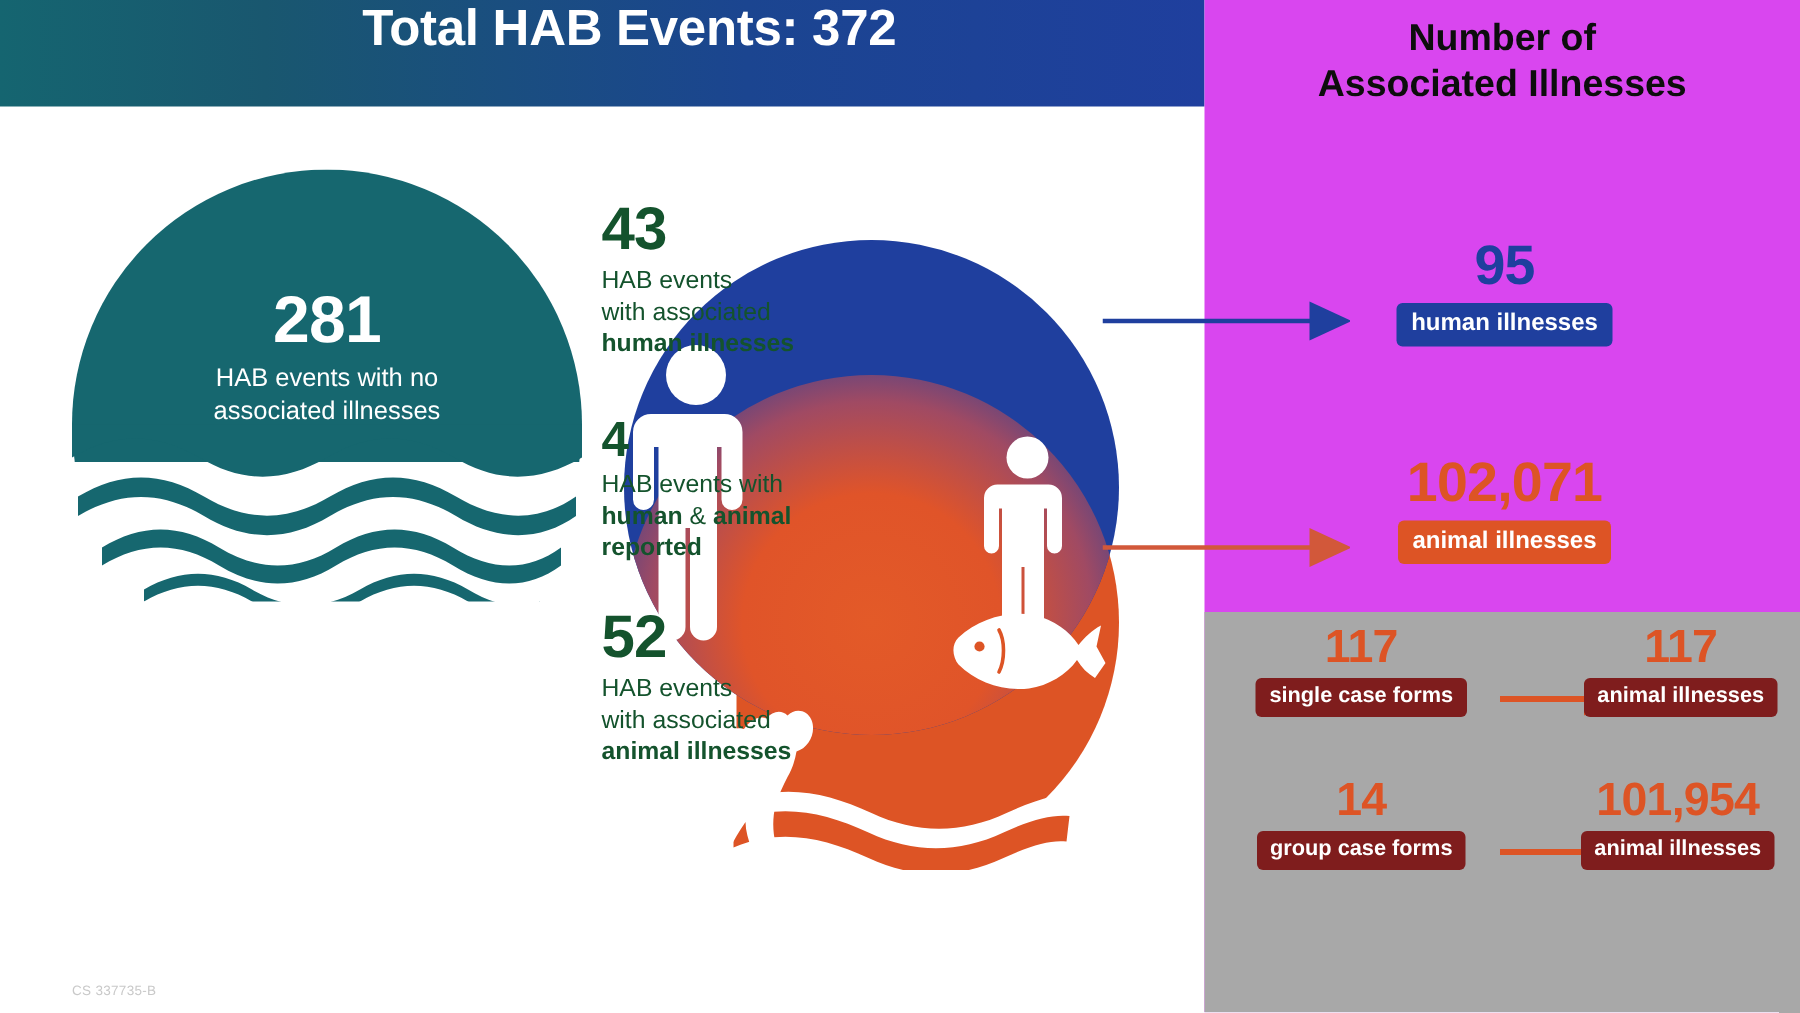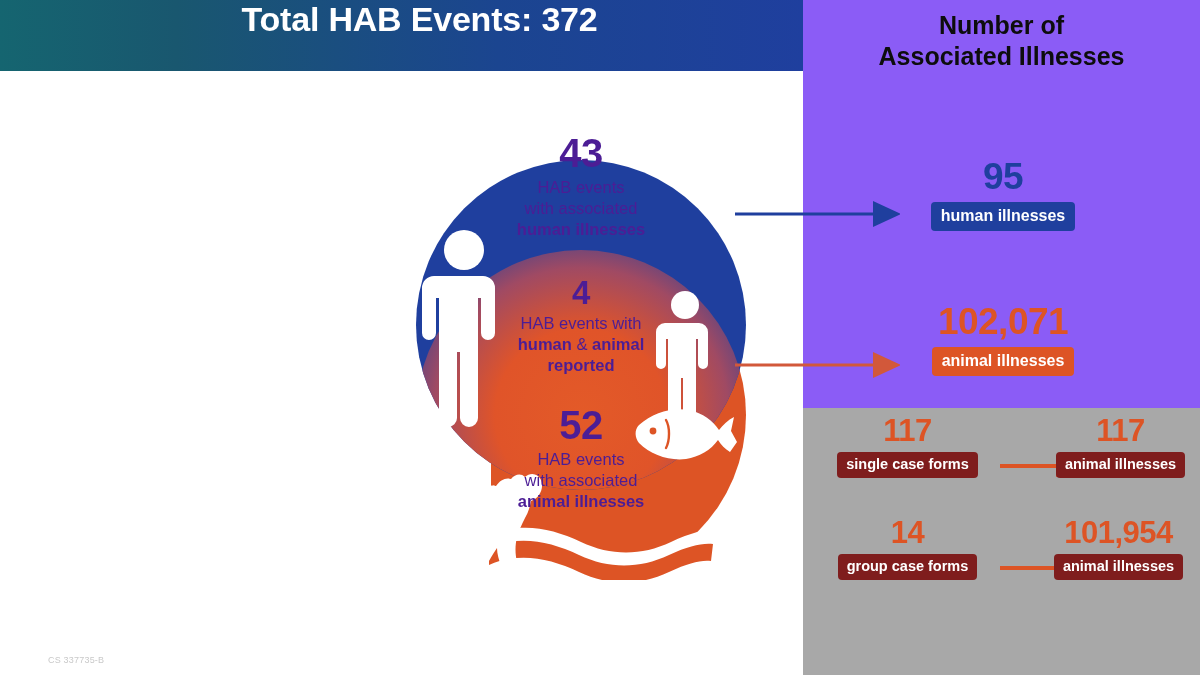--- a/index.html
+++ b/index.html
@@ -35,21 +35,21 @@
     font-weight: bold;
     letter-spacing: -0.2px;
     padding-left: 36px;
   }
 
   
   #right-panel {
     position: absolute;
     left: 803px; top: 0;
     width: 397px; height: 675px;
-    background: #8b5cf6;
+    background: #d946ef;
   }
   #right-panel-title {
     position: absolute;
     left: 0; right: 0; top: 10px;
     text-align: center;
     color: #0d0d0d;
     font-size: 25px;
     font-weight: bold;
     line-height: 1.22;
   }
@@ -90,22 +90,22 @@
   
   #venn {
     position: absolute;
     left: 401px; top: 80px;
     width: 360px; height: 500px;
   }
   #venn svg { display: block; }
 
   .venn-label {
     position: absolute;
-    text-align: center;
-    color: #4c1d95;
+    text-align: left;
+    color: #14532d;
     pointer-events: none;
     width: 100%;
   }
   #blue-label { top: 53px; }
   #overlap-label { top: 196px; }
   #orange-label { top: 325px; }
 
   .venn-number {
     font-size: 40px;
     font-weight: bold;
@@ -204,20 +204,55 @@
   </div>
 
   <div id="right-panel">
     <div id="right-panel-title">
       <div>Number of</div>
       <div>Associated Illnesses</div>
     </div>
   </div>
   <div id="gray-panel"></div>
 
+  <div id="teal-group">
+    <svg width="340" height="288" viewBox="0 0 340 288">
+      <defs>
+        <clipPath id="domeClip">
+          <rect x="0" y="0" width="340" height="195"></rect>
+        </clipPath>
+      </defs>
+
+      <circle cx="170" cy="170" r="170" fill="#16676f" clip-path="url(#domeClip)"></circle>
+
+      <path d="M0,192 C28,175 56,175 85,192 C113,209 141,209 170,192
+               C198,175 226,175 255,192 C283,209 311,209 340,192
+               L340,170 L0,170 Z" fill="#16676f"></path>
+
+      <path d="M4,218 C32,201 60,201 88,218 C116,235 144,235 172,218
+               C200,201 228,201 256,218 C284,235 312,235 336,218
+               L336,231 C312,248 284,248 256,231 C228,214 200,214 172,231
+               C144,248 116,248 88,231 C60,214 32,214 4,231 Z" fill="#16676f"></path>
+      <path d="M20,252 C46,236 72,236 98,252 C124,268 150,268 176,252
+               C202,236 228,236 254,252 C280,268 304,268 326,252
+               L326,264 C304,280 280,280 254,264 C228,248 202,248 176,264
+               C150,280 124,280 98,264 C72,248 46,248 20,264 Z" fill="#16676f"></path>
+      <path d="M48,280 C72,266 96,266 120,280 C144,294 168,294 192,280
+               C216,266 240,266 264,280 C284,292 300,293 312,288
+               L312,296 C300,301 284,300 264,288 C240,274 216,274 192,288
+               C168,302 144,302 120,288 C96,274 72,274 48,288 Z" fill="#16676f"></path>
+    </svg>
+    <div id="teal-label">
+      <div id="teal-number">281</div>
+      <div id="teal-text">
+        <div>HAB events with no</div>
+        <div>associated illnesses</div>
+      </div>
+    </div>
+  </div>
 
   <div id="venn">
     <svg width="360" height="500" viewBox="0 0 360 500">
       <defs>
         <radialGradient id="lensGrad" cx="50%" cy="50%" r="62%">
           <stop offset="0%" stop-color="#e35a28"></stop>
           <stop offset="42%" stop-color="#e05429"></stop>
           <stop offset="72%" stop-color="#a04a63"></stop>
           <stop offset="100%" stop-color="#23409c"></stop>
         </radialGradient>

